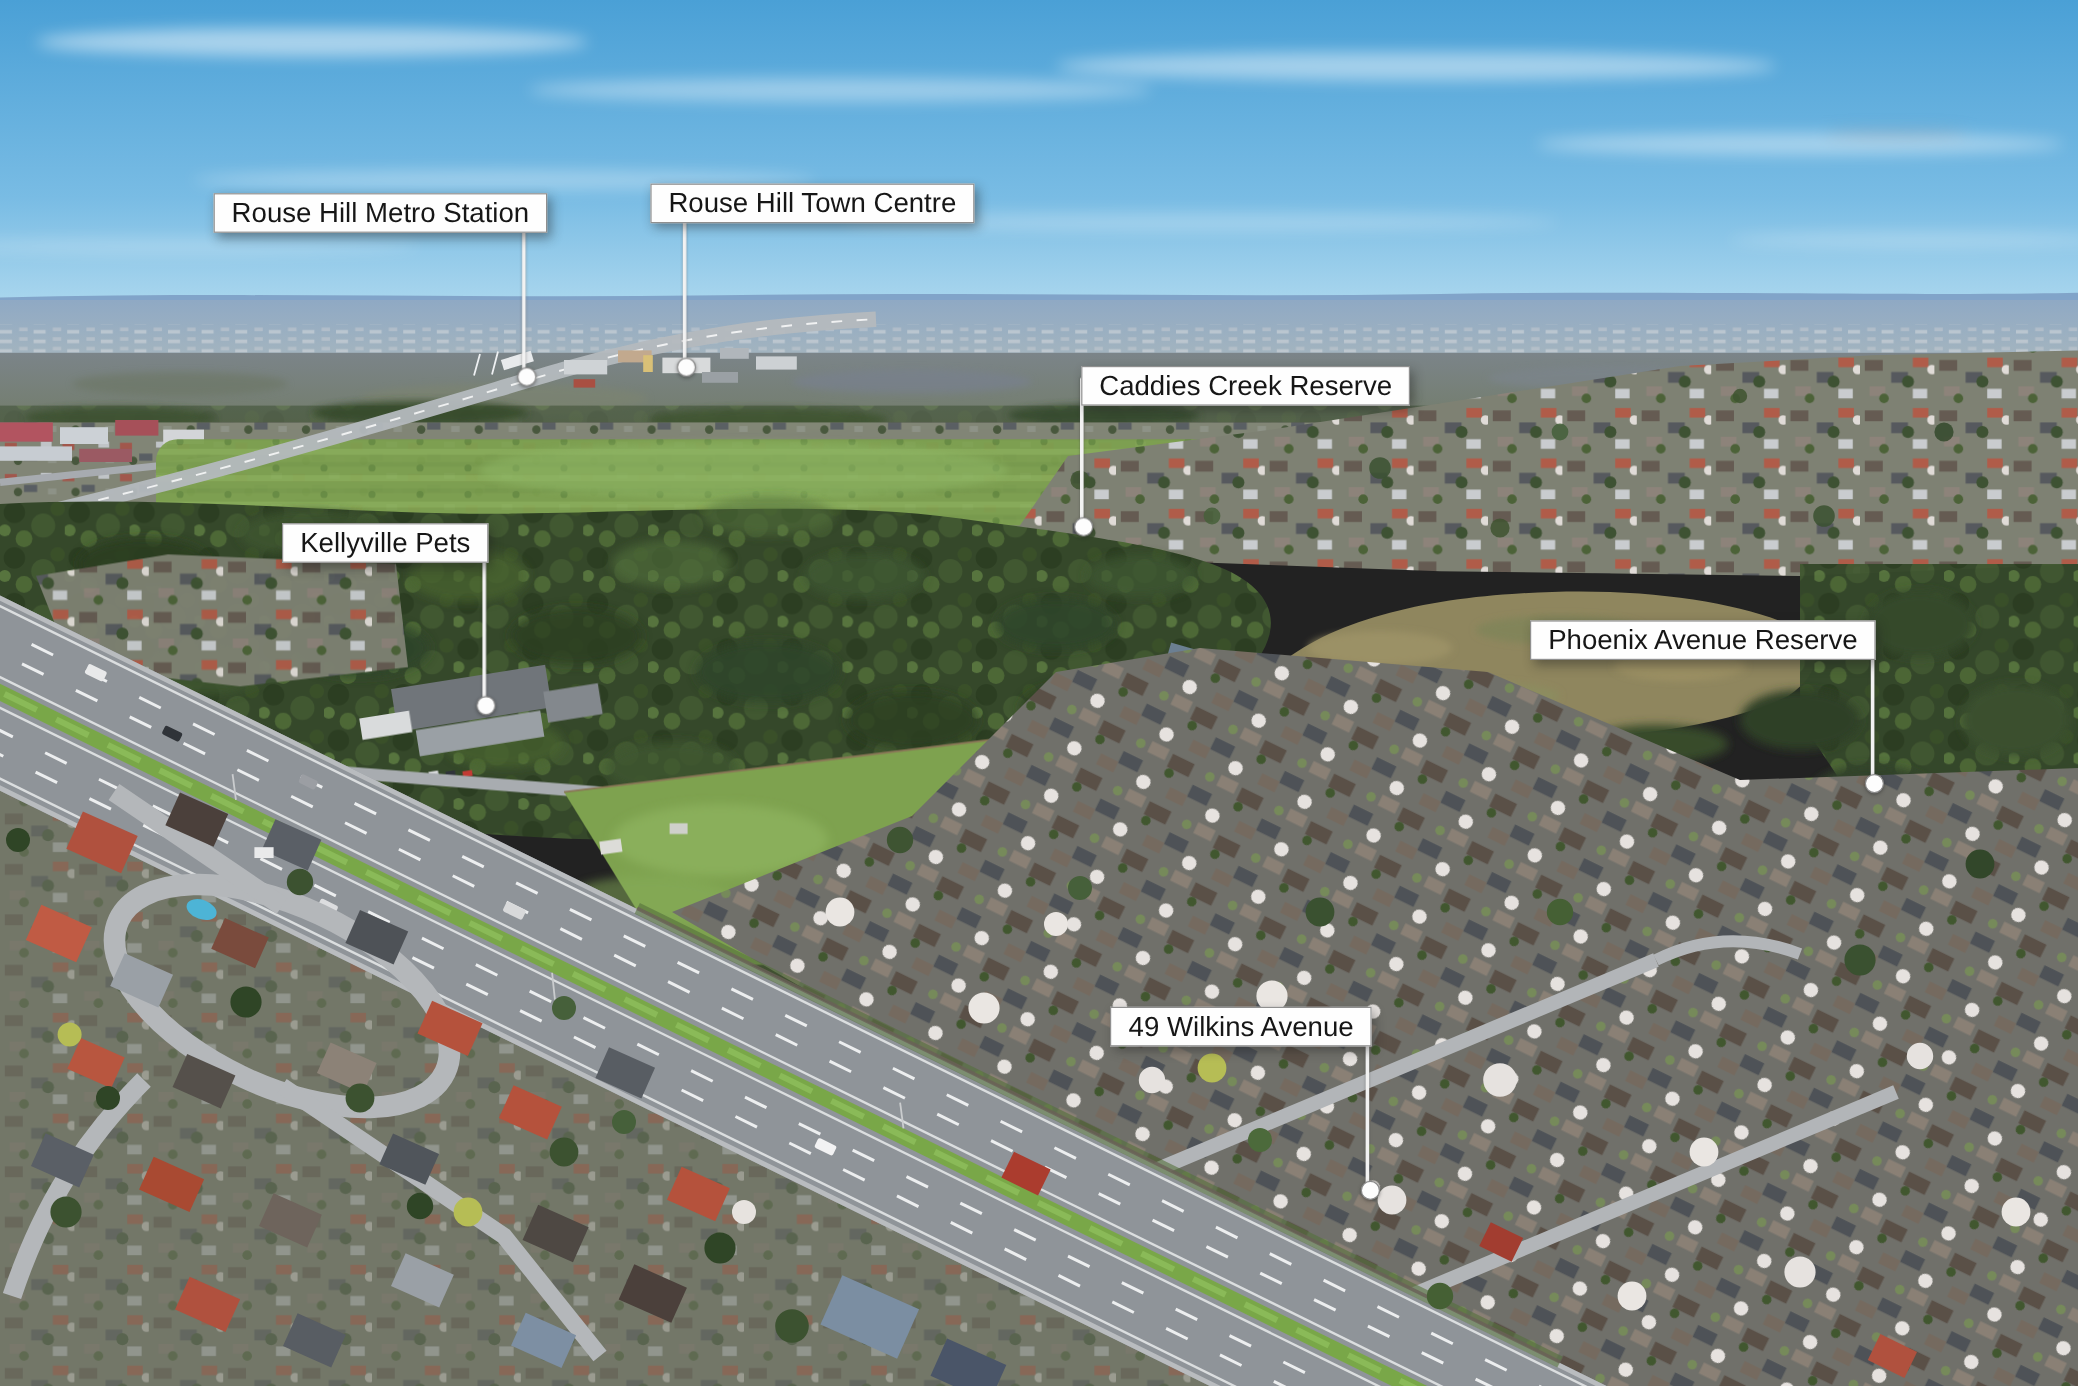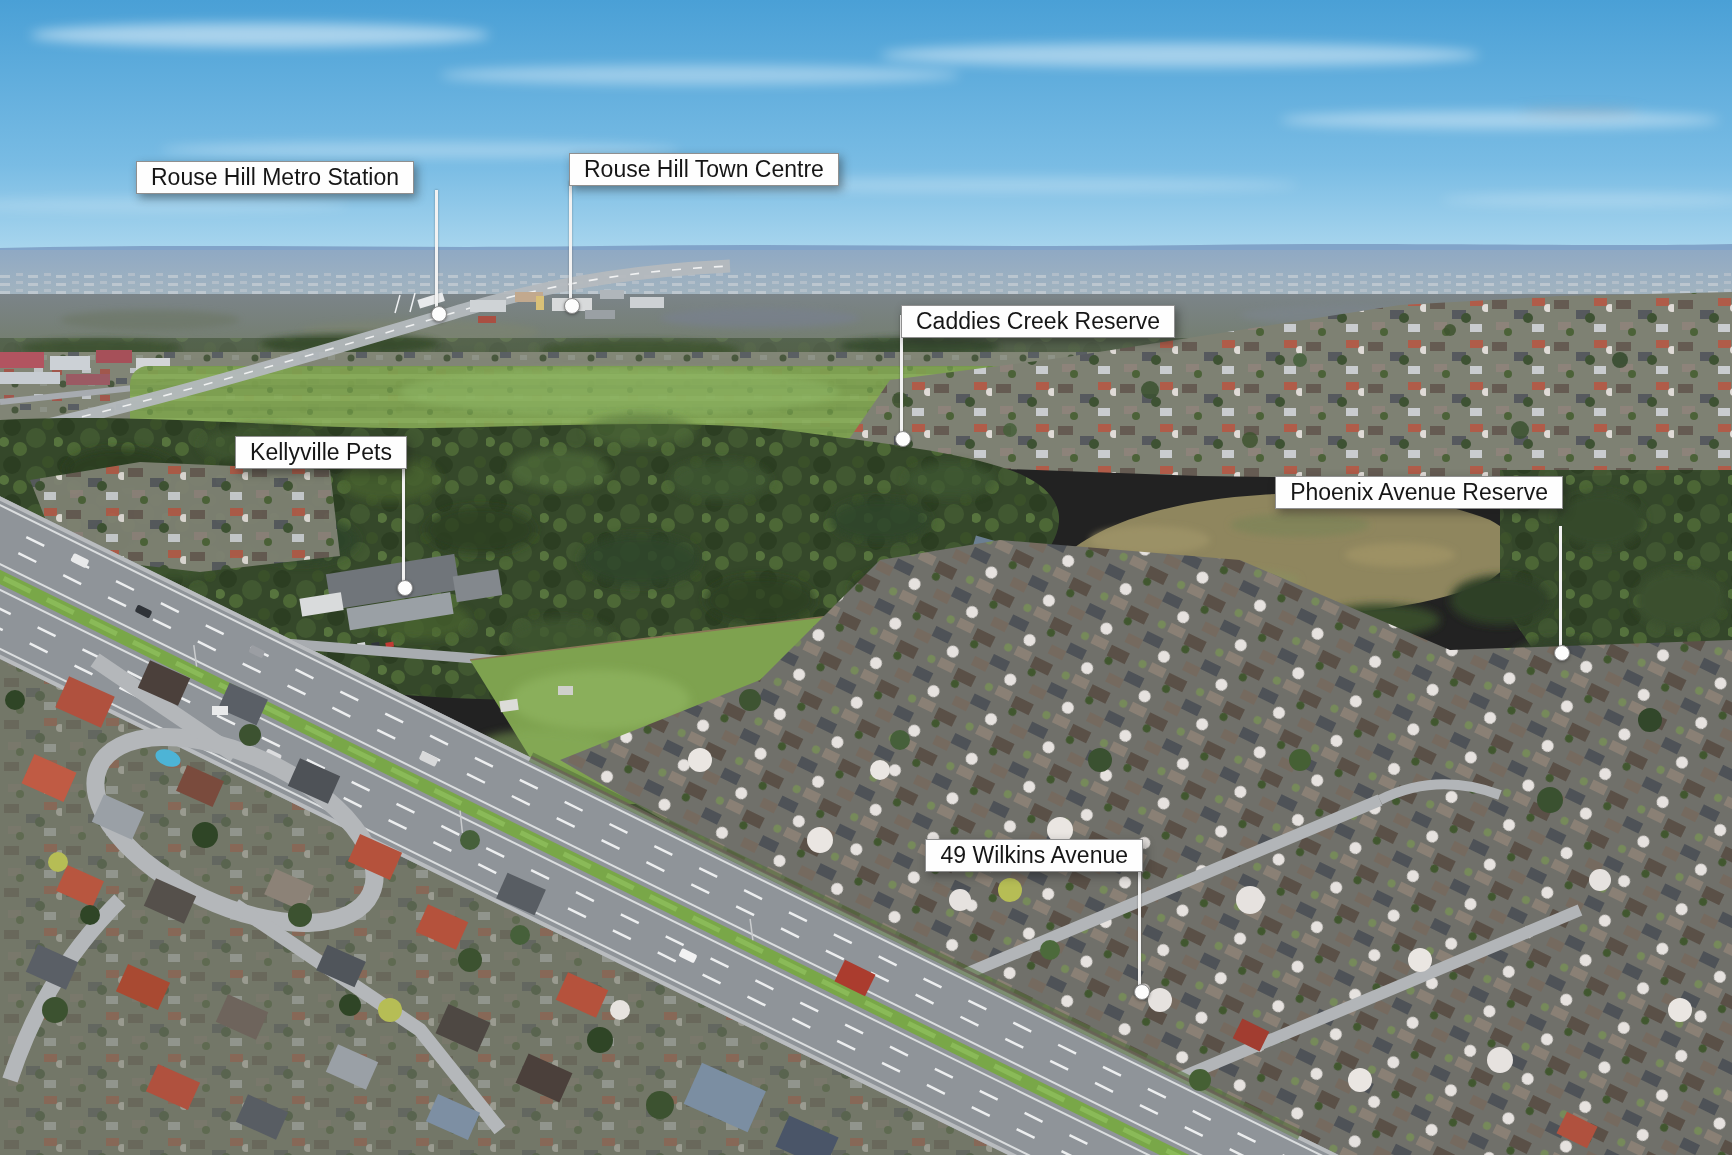--- a/index.html
+++ b/index.html
@@ -376,45 +376,45 @@
         <circle cx="1650" cy="720" r="12" fill="#32472a"></circle>
     <circle cx="1050" cy="950" r="10" fill="#4c6a3b"></circle>
         <circle cx="1200" cy="1080" r="11" fill="#456034"></circle>
     <circle cx="1010" cy="890" r="12" fill="#b6bd55"></circle>
   </g>
 </svg>
 
   <div>
     <div class="leader" style="left:435px;top:190px;height:123px;"></div>
     <div class="dot" style="left:431px;top:306px;"></div>
-    <div class="label-box" style="right:1318px;top:161px;">Rouse Hill Metro Station</div>
+    <div class="label-box" style="right:1276px;top:161px;">Rouse Hill Metro Station</div>
   </div>
 
   <div>
     <div class="leader" style="left:569px;top:181px;height:124px;"></div>
     <div class="dot" style="left:564px;top:298px;"></div>
-    <div class="label-box" style="left:569px;top:153px;">Rouse Hill Town Centre</div>
+    <div class="label-box" style="left:542px;top:153px;">Rouse Hill Town Centre</div>
   </div>
 
   <div>
     <div class="leader" style="left:900px;top:315px;height:123px;"></div>
     <div class="dot" style="left:895px;top:431px;"></div>
     <div class="label-box" style="left:901px;top:305px;">Caddies Creek Reserve</div>
   </div>
 
   <div>
     <div class="leader" style="left:402px;top:462px;height:125px;"></div>
     <div class="dot" style="left:397px;top:580px;"></div>
     <div class="label-box" style="right:1325px;top:436px;text-align:center;">Kellyville Pets</div>
   </div>
 
   <div>
     <div class="leader" style="left:1559px;top:526px;height:126px;"></div>
     <div class="dot" style="left:1554px;top:645px;"></div>
-    <div class="label-box" style="right:169px;top:476px;">Phoenix Avenue Reserve</div>
+    <div class="label-box" style="right:169px;top:517px;">Phoenix Avenue Reserve</div>
   </div>
 
   <div>
     <div class="leader" style="left:1138px;top:867px;height:124px;"></div>
     <div class="dot" style="left:1134px;top:984px;"></div>
     <div class="label-box" style="right:589px;top:839px;margin-left:40px;">49 Wilkins Avenue</div>
   </div>
 
 </div>
 

